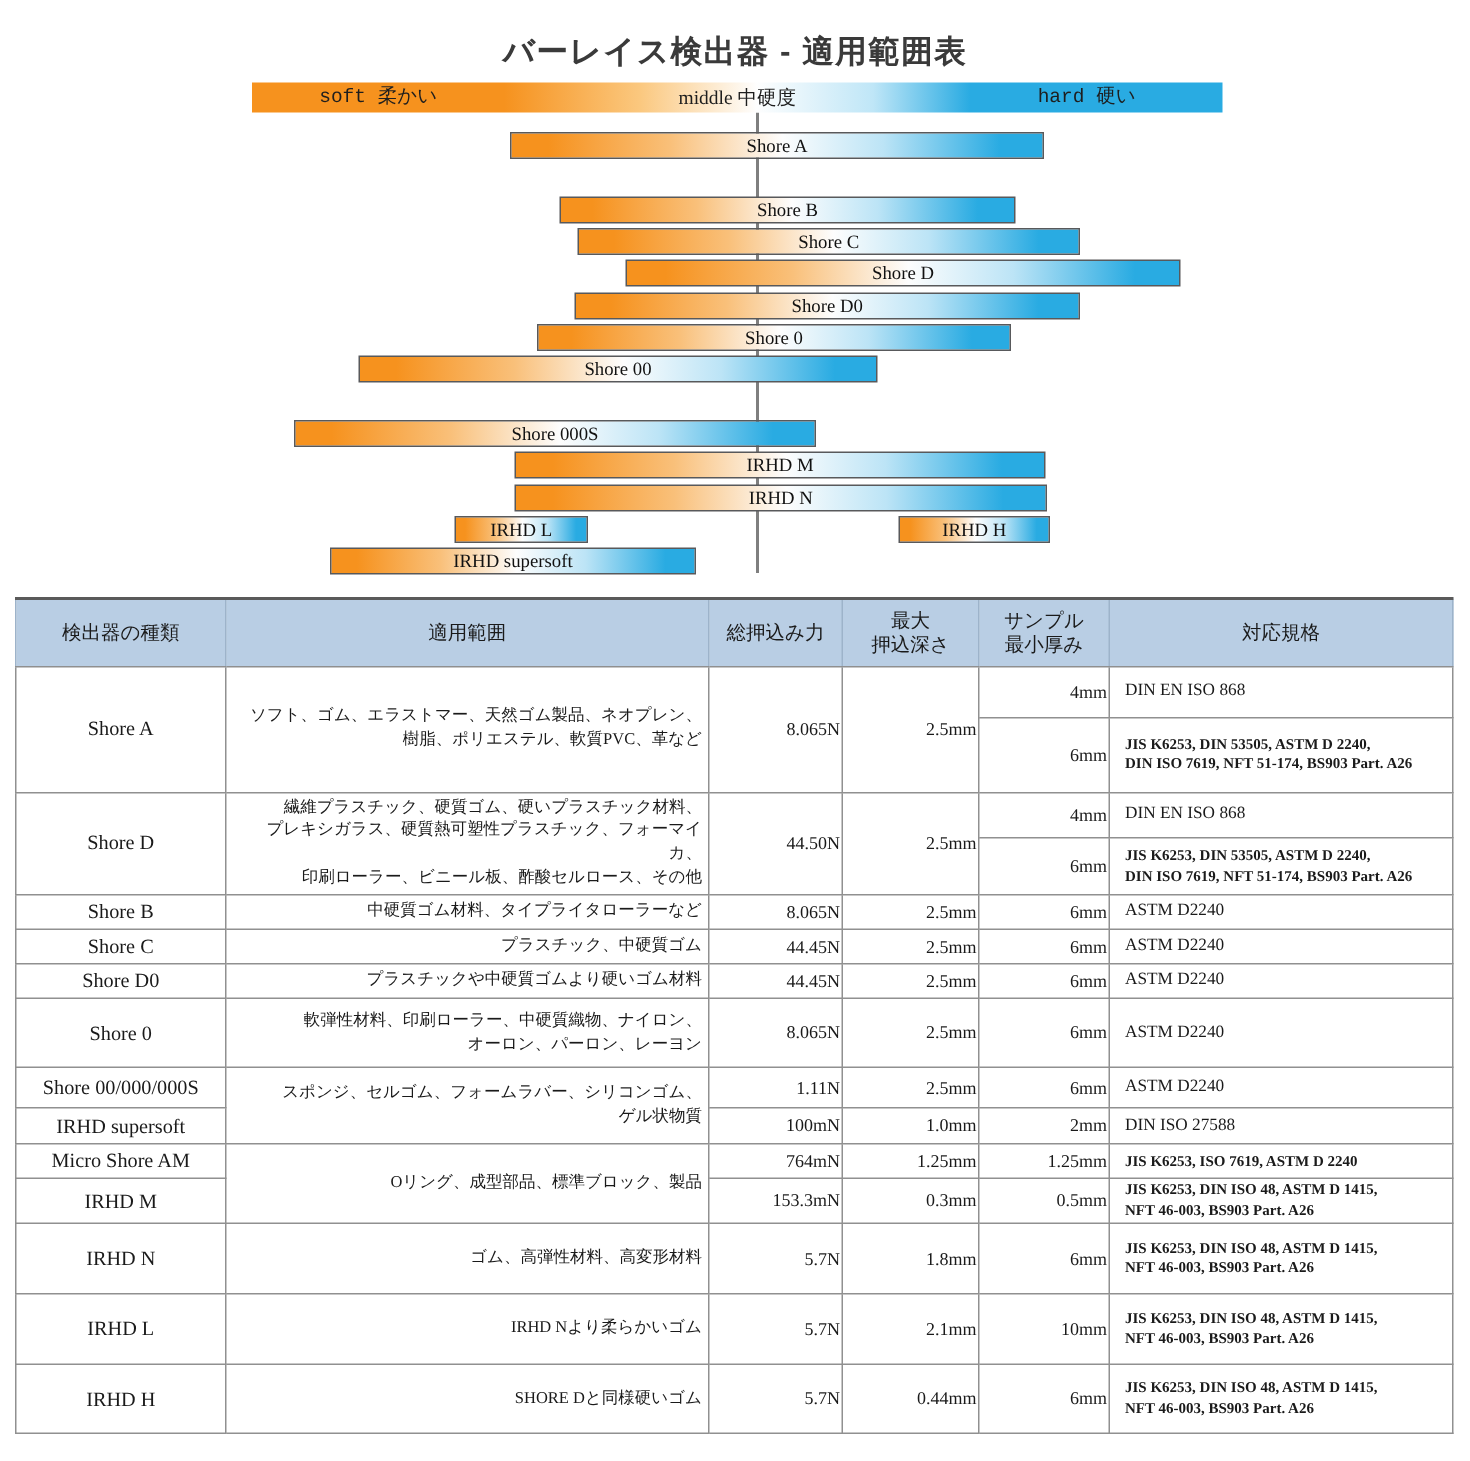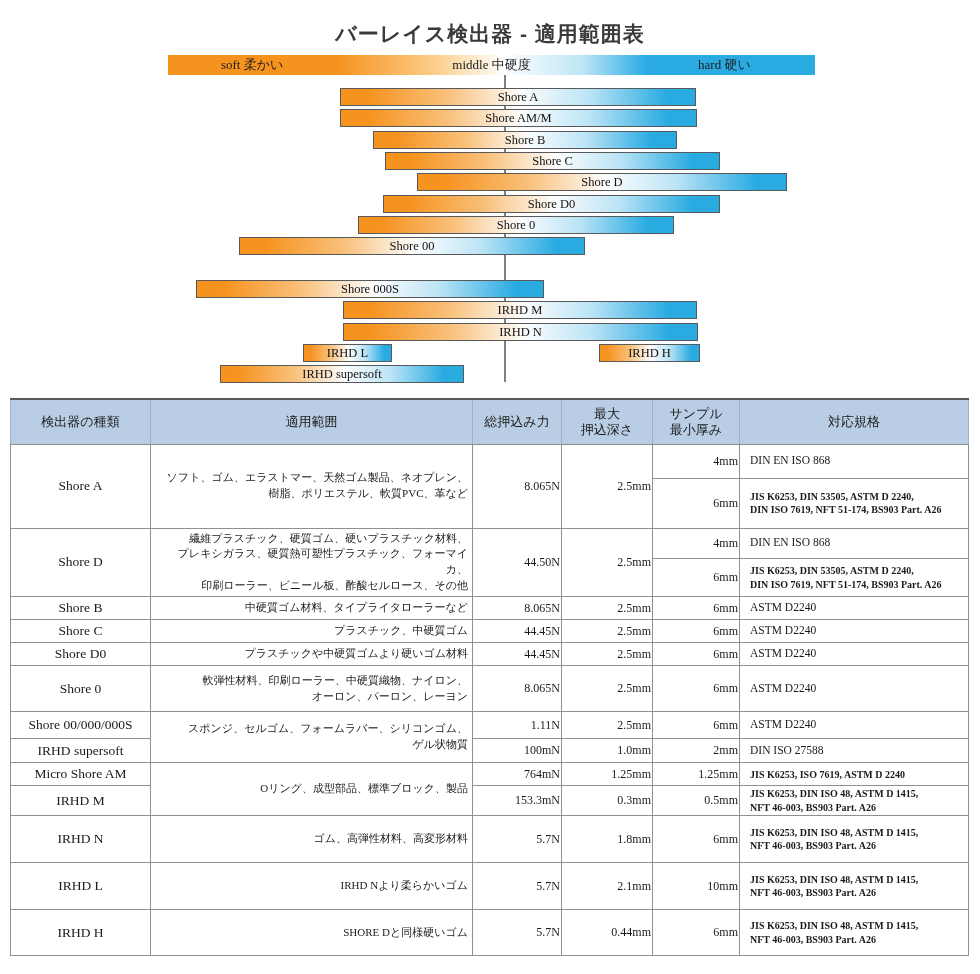--- a/index.html
+++ b/index.html
@@ -69,27 +69,26 @@
   td.std2 { font-size:10px;font-weight:bold; }
 </style>
 </head>
 <body>
 
 <div class="page-title">バーレイス検出器 - 適用範囲表</div>
 
 <div class="chart">
   <div class="axis-line" id="axisLine" style="left: 504px; top: 75px; height: 307px;"></div>
   <div class="scalebar" id="scaleBar" style="left: 168px; top: 55px; width: 647px;">
-    <span class="slabel" id="lblSoft" style="left: 13%;">soft  柔かい</span>
+    <span class="slabel" id="lblSoft" style="left: 13%; font-family: Liberation Mono, monospace;">soft  柔かい</span>
     <span class="slabel" id="lblMiddle" style="left: 50%;">middle  中硬度</span>
-    <span class="slabel" id="lblHard" style="left: 86%;">hard  硬い</span>
+    <span class="slabel" id="lblHard" style="left: 86%; font-family: Liberation Mono, monospace;">hard  硬い</span>
   </div>
 
 <div class="hbar" style="left: 340px; top: 88px; width: 354px;">Shore A</div>
-    <div class="hbar" style="left: 340px; top: 109px; width: 355px;">Shore AM/M</div>
     <div class="hbar" style="left: 373px; top: 131px; width: 302px;">Shore B</div>
     <div class="hbar" style="left: 385px; top: 152px; width: 333px;">Shore C</div>
     <div class="hbar" style="left: 417px; top: 173px; width: 368px;">Shore D</div>
     <div class="hbar" style="left: 383px; top: 195px; width: 335px;">Shore D0</div>
     <div class="hbar" style="left: 358px; top: 216px; width: 314px;">Shore 0</div>
     <div class="hbar" style="left: 239px; top: 237px; width: 344px;">Shore 00</div>
     <div class="hbar" style="left: 196px; top: 280px; width: 346px;">Shore 000S</div>
     <div class="hbar" style="left: 343px; top: 301px; width: 352px;">IRHD M</div>
     <div class="hbar" style="left: 343px; top: 323px; width: 353px;">IRHD N</div>
     <div class="hbar" style="left: 303px; top: 344px; width: 87px;">IRHD L</div>

